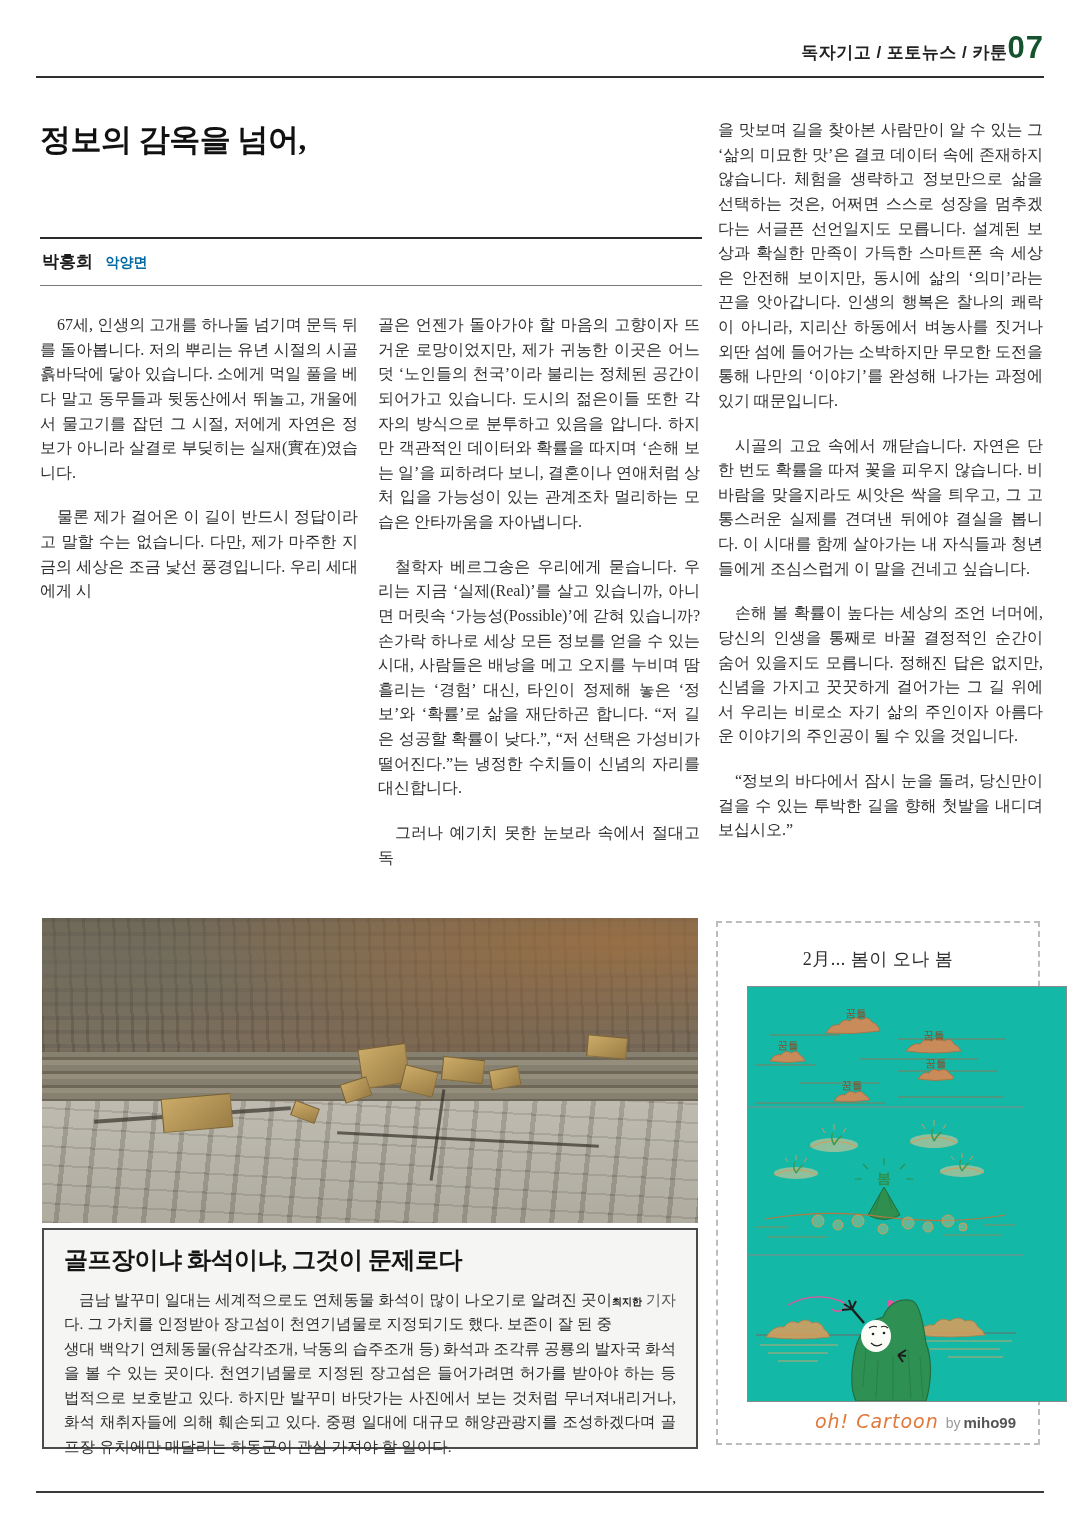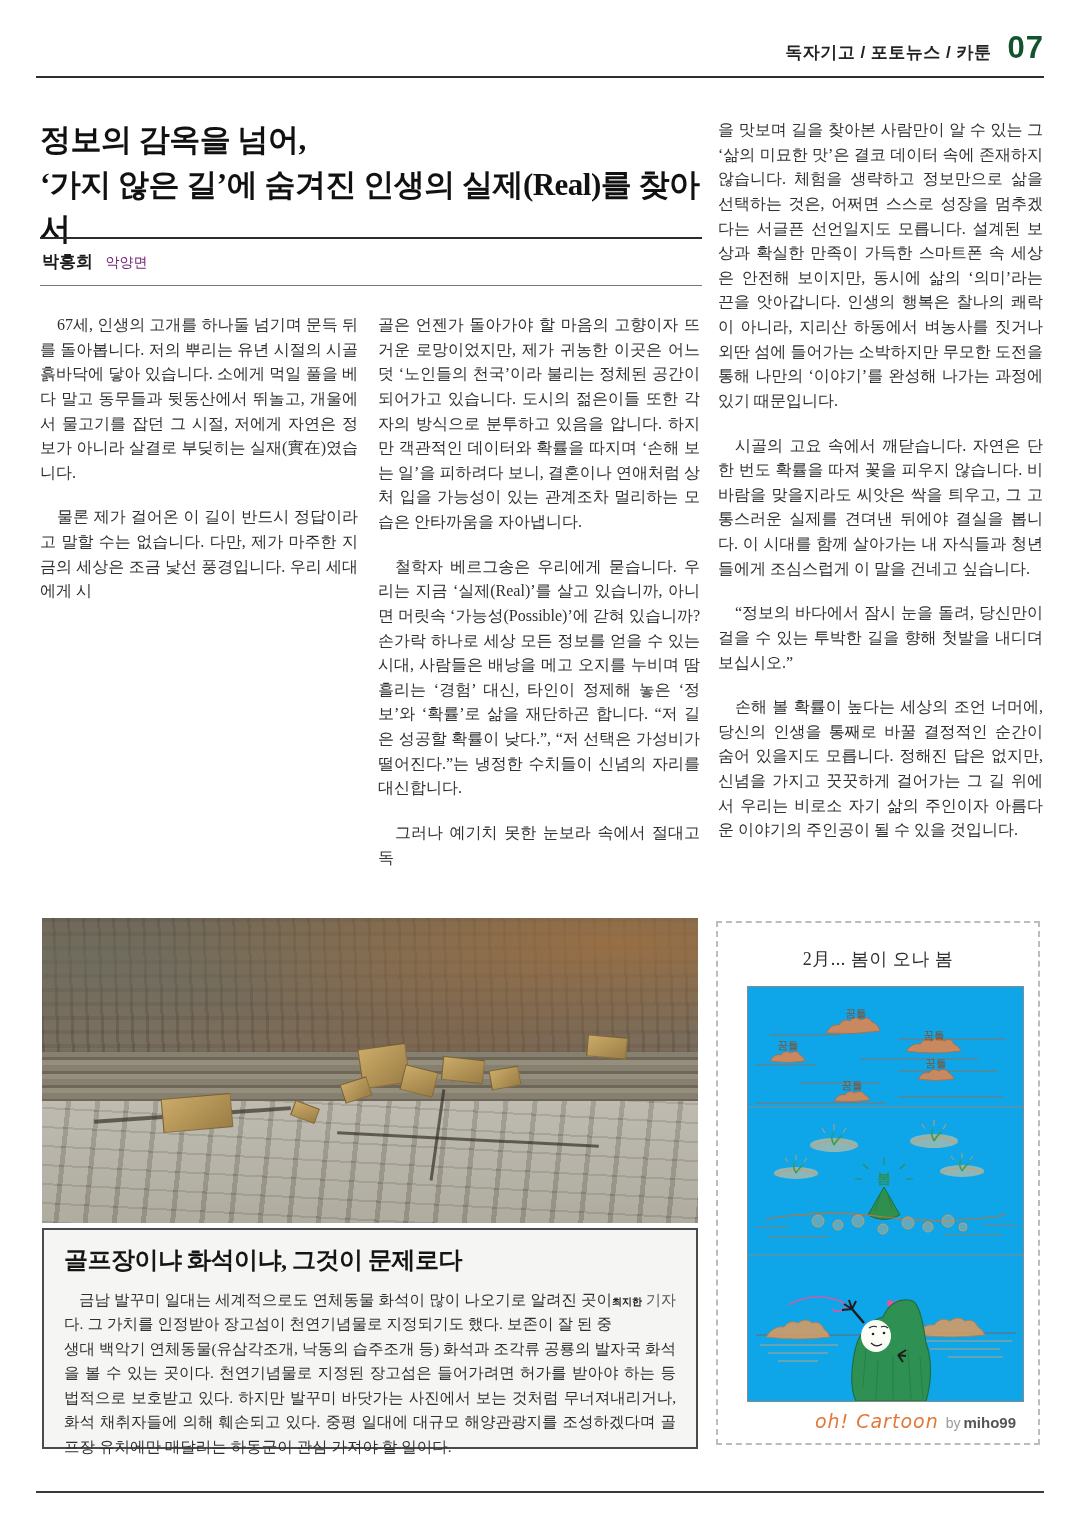--- a/index.html
+++ b/index.html
@@ -1,34 +1,34 @@
 <!DOCTYPE html>
 <html><head>
 <meta charset="utf-8">
 <style>
   * { margin:0; padding:0; box-sizing:border-box; }
   html,body { background:#e9e9e9; }
   body { font-family:"Liberation Serif", serif; color:#2b2b2b; }
   .page { position:relative; width:1080px; height:1536px; margin:0 auto; background:#ffffff; overflow:hidden; }
 
   
-  .masthead { position:absolute; top:30px; right:36px; display:flex; align-items:baseline; gap:16px;
+  .masthead { position:absolute; top:30px; right:36px; display:flex; align-items:baseline; gap:0;
               font-family:"Liberation Sans", sans-serif; }
   .masthead .section { font-size:17px; font-weight:bold; color:#222; letter-spacing:.5px; }
   .masthead .pagenum { font-size:31px; font-weight:bold; color:#14532d; letter-spacing:1px; }
   .masthead-rule { position:absolute; top:76px; left:36px; right:36px; height:2px; background:#2f2f2f; }
 
   
   .headline { position:absolute; top:118px; left:40px; width:665px;
               font-size:31px; font-weight:bold; line-height:1.44; letter-spacing:-.5px; color:#111; }
   .byline-box { position:absolute; top:237px; left:40px; width:662px;
                 border-top:2px solid #2b2b2b; border-bottom:1px solid #777;
                 padding:11px 2px 12px 2px; font-family:"Liberation Sans", sans-serif; }
   .byline-box .author { font-size:17px; font-weight:bold; color:#1c1c1c; }
-  .byline-box .affil { font-size:14px; color:#701a75; margin-left:8px; }
+  .byline-box .affil { font-size:14px; color:#0369a1; margin-left:8px;font-weight:bold; }
 
   .col { position:absolute; font-size:16px; line-height:1.54; text-align:justify; word-break:break-all; color:#303030; }
   .col p { text-indent:17px; }
   .col p + p { margin-top:20px; }
   .col p.cont { text-indent:0; }
   .col1 { top:313px; left:40px;  width:318px; }
   .col2 { top:313px; left:378px; width:322px; }
   .col3 { top:118px; left:718px; width:325px; }
 
   
@@ -60,22 +60,22 @@
   .fossil-box .body { font-size:15.5px; line-height:1.58; text-align:justify; word-break:break-all; color:#303030; text-indent:15px; }
   .fossil-box .credit { float:right; text-indent:0; }
   .fossil-box .credit .name { font-weight:bold; font-family:"Liberation Sans", sans-serif; font-size:10px; color:#1c1c1c; }
   .fossil-box .credit .role { color:#555; font-size:15px; margin-left:4px; }
 
   
   .cartoon { position:absolute; top:921px; left:716px; width:324px; height:524px;
              border:2px dashed #bcbcbc; }
   .cartoon .ctitle { position:absolute; top:24px; left:0; width:100%; text-align:center;
                      font-size:18px; color:#2e2e2e; letter-spacing:.5px; }
-  .cartoon .frame { position:absolute; top:63px; left:29px; width:277px; height:416px;
-                    background:#0ea5e9; border:1px solid #8a8a8a; }
+  .cartoon .frame { position:absolute; top:63px; left:29px; width:320px; height:416px;
+                    background:#14b8a6; border:1px solid #8a8a8a; }
   .cartoon .credit { position:absolute; top:487px; right:22px; white-space:nowrap; }
   .credit .logo { font-family:"DejaVu Sans", sans-serif; font-style:italic; font-weight:normal;
                   font-size:19px; color:#e0793a; letter-spacing:1px; }
   .credit .by { font-family:"Liberation Sans", sans-serif; font-size:14px; color:#9a9a9a; margin:0 3px 0 7px; }
   .credit .who { font-family:"Liberation Sans", sans-serif; font-size:15px; font-weight:bold; color:#555; }
 
   .footer-rule { position:absolute; top:1491px; left:36px; right:36px; height:2px; background:#3a3a3a; }
 
   svg text { font-family:"Liberation Serif", serif; }
 </style>
@@ -85,42 +85,41 @@
 <div class="page">
 
   <div class="masthead">
     <span class="section">독자기고 / 포토뉴스 / 카툰</span>
     <span class="pagenum">07</span>
   </div>
   <div class="masthead-rule"></div>
 
   <h1 class="headline">
     <span style="display:block">정보의 감옥을 넘어,</span>
-    <span style="display:block">‘가지 않은 길’에 숨겨진 인생의 실제(Real)를 찾아서</span>
   </h1>
 
   <div class="byline-box">
     <span class="author">박홍희</span>
     <span class="affil">악양면</span>
   </div>
 
   <div class="col col1">
     <p>67세, 인생의 고개를 하나둘 넘기며 문득 뒤를 돌아봅니다. 저의 뿌리는 유년 시절의 시골 흙바닥에 닿아 있습니다. 소에게 먹일 풀을 베다 말고 동무들과 뒷동산에서 뛰놀고, 개울에서 물고기를 잡던 그 시절, 저에게 자연은 정보가 아니라 살결로 부딪히는 실재(實在)였습니다.</p>
     <p>물론 제가 걸어온 이 길이 반드시 정답이라고 말할 수는 없습니다. 다만, 제가 마주한 지금의 세상은 조금 낯선 풍경입니다. 우리 세대에게 시</p>
   </div>
   <div class="col col2">
     <p class="cont">골은 언젠가 돌아가야 할 마음의 고향이자 뜨거운 로망이었지만, 제가 귀농한 이곳은 어느덧 ‘노인들의 천국’이라 불리는 정체된 공간이 되어가고 있습니다. 도시의 젊은이들 또한 각자의 방식으로 분투하고 있음을 압니다. 하지만 객관적인 데이터와 확률을 따지며 ‘손해 보는 일’을 피하려다 보니, 결혼이나 연애처럼 상처 입을 가능성이 있는 관계조차 멀리하는 모습은 안타까움을 자아냅니다.</p>
     <p>철학자 베르그송은 우리에게 묻습니다. 우리는 지금 ‘실제(Real)’를 살고 있습니까, 아니면 머릿속 ‘가능성(Possible)’에 갇혀 있습니까? 손가락 하나로 세상 모든 정보를 얻을 수 있는 시대, 사람들은 배낭을 메고 오지를 누비며 땀 흘리는 ‘경험’ 대신, 타인이 정제해 놓은 ‘정보’와 ‘확률’로 삶을 재단하곤 합니다. “저 길은 성공할 확률이 낮다.”, “저 선택은 가성비가 떨어진다.”는 냉정한 수치들이 신념의 자리를 대신합니다.</p>
     <p>그러나 예기치 못한 눈보라 속에서 절대고독</p>
   </div>
   <div class="col col3">
     <p class="cont">을 맛보며 길을 찾아본 사람만이 알 수 있는 그 ‘삶의 미묘한 맛’은 결코 데이터 속에 존재하지 않습니다. 체험을 생략하고 정보만으로 삶을 선택하는 것은, 어쩌면 스스로 성장을 멈추겠다는 서글픈 선언일지도 모릅니다. 설계된 보상과 확실한 만족이 가득한 스마트폰 속 세상은 안전해 보이지만, 동시에 삶의 ‘의미’라는 끈을 앗아갑니다. 인생의 행복은 찰나의 쾌락이 아니라, 지리산 하동에서 벼농사를 짓거나 외딴 섬에 들어가는 소박하지만 무모한 도전을 통해 나만의 ‘이야기’를 완성해 나가는 과정에 있기 때문입니다.</p>
     <p>시골의 고요 속에서 깨닫습니다. 자연은 단 한 번도 확률을 따져 꽃을 피우지 않습니다. 비바람을 맞을지라도 씨앗은 싹을 틔우고, 그 고통스러운 실제를 견뎌낸 뒤에야 결실을 봅니다. 이 시대를 함께 살아가는 내 자식들과 청년들에게 조심스럽게 이 말을 건네고 싶습니다.</p>
+    <p>손해 볼 확률이 높다는 세상의 조언 너머에, 당신의 인생을 통째로 바꿀 결정적인 순간이 숨어 있을지도 모릅니다. 정해진 답은 없지만, 신념을 가지고 꿋꿋하게 걸어가는 그 길 위에서 우리는 비로소 자기 삶의 주인이자 아름다운 이야기의 주인공이 될 수 있을 것입니다.</p>
     <p>“정보의 바다에서 잠시 눈을 돌려, 당신만이 걸을 수 있는 투박한 길을 향해 첫발을 내디뎌 보십시오.”</p>
-    <p>손해 볼 확률이 높다는 세상의 조언 너머에, 당신의 인생을 통째로 바꿀 결정적인 순간이 숨어 있을지도 모릅니다. 정해진 답은 없지만, 신념을 가지고 꿋꿋하게 걸어가는 그 길 위에서 우리는 비로소 자기 삶의 주인이자 아름다운 이야기의 주인공이 될 수 있을 것입니다.</p>
   </div>
 
   <div class="photo">
     <div class="cliff"></div>
     <div class="ledge"></div>
     <div class="fore"></div>
     <div class="crack" style="left:8%;  top:64%; width:30%; height:4px; transform:rotate(-4deg);"></div>
     <div class="crack" style="left:45%; top:72%; width:40%; height:3px; transform:rotate(3deg);"></div>
     <div class="crack" style="left:60%; top:56%; width:3px; height:30%; transform:rotate(8deg);"></div>
     <div class="b" style="left:318px; top:128px; width:48px; height:40px; transform:rotate(-8deg);"></div>

